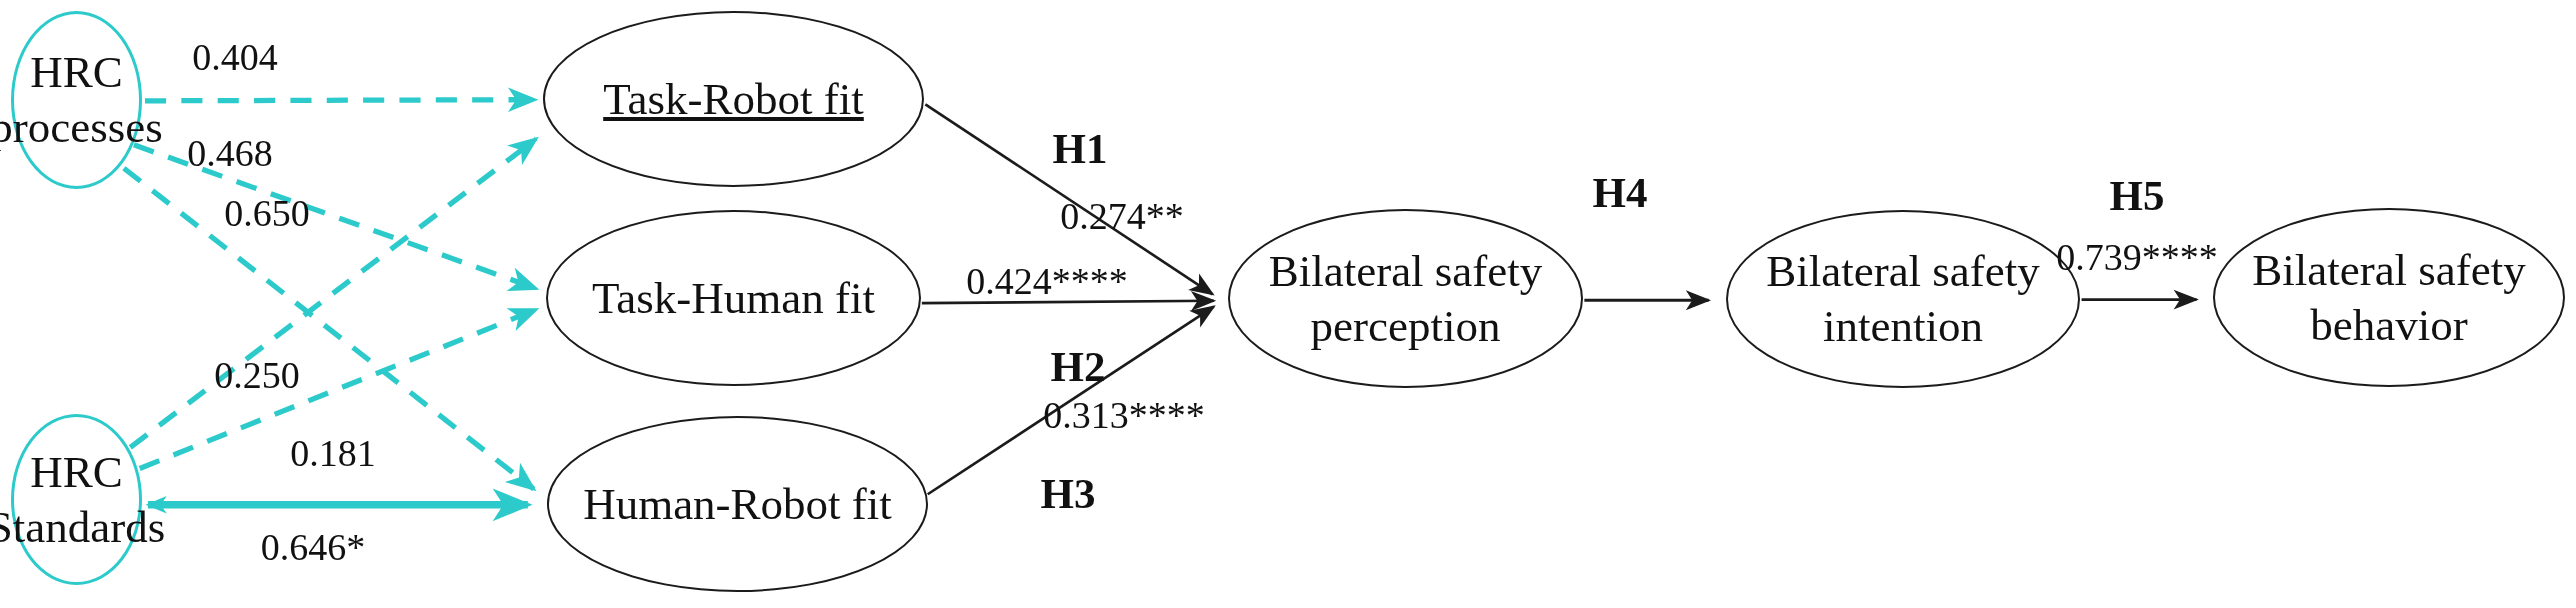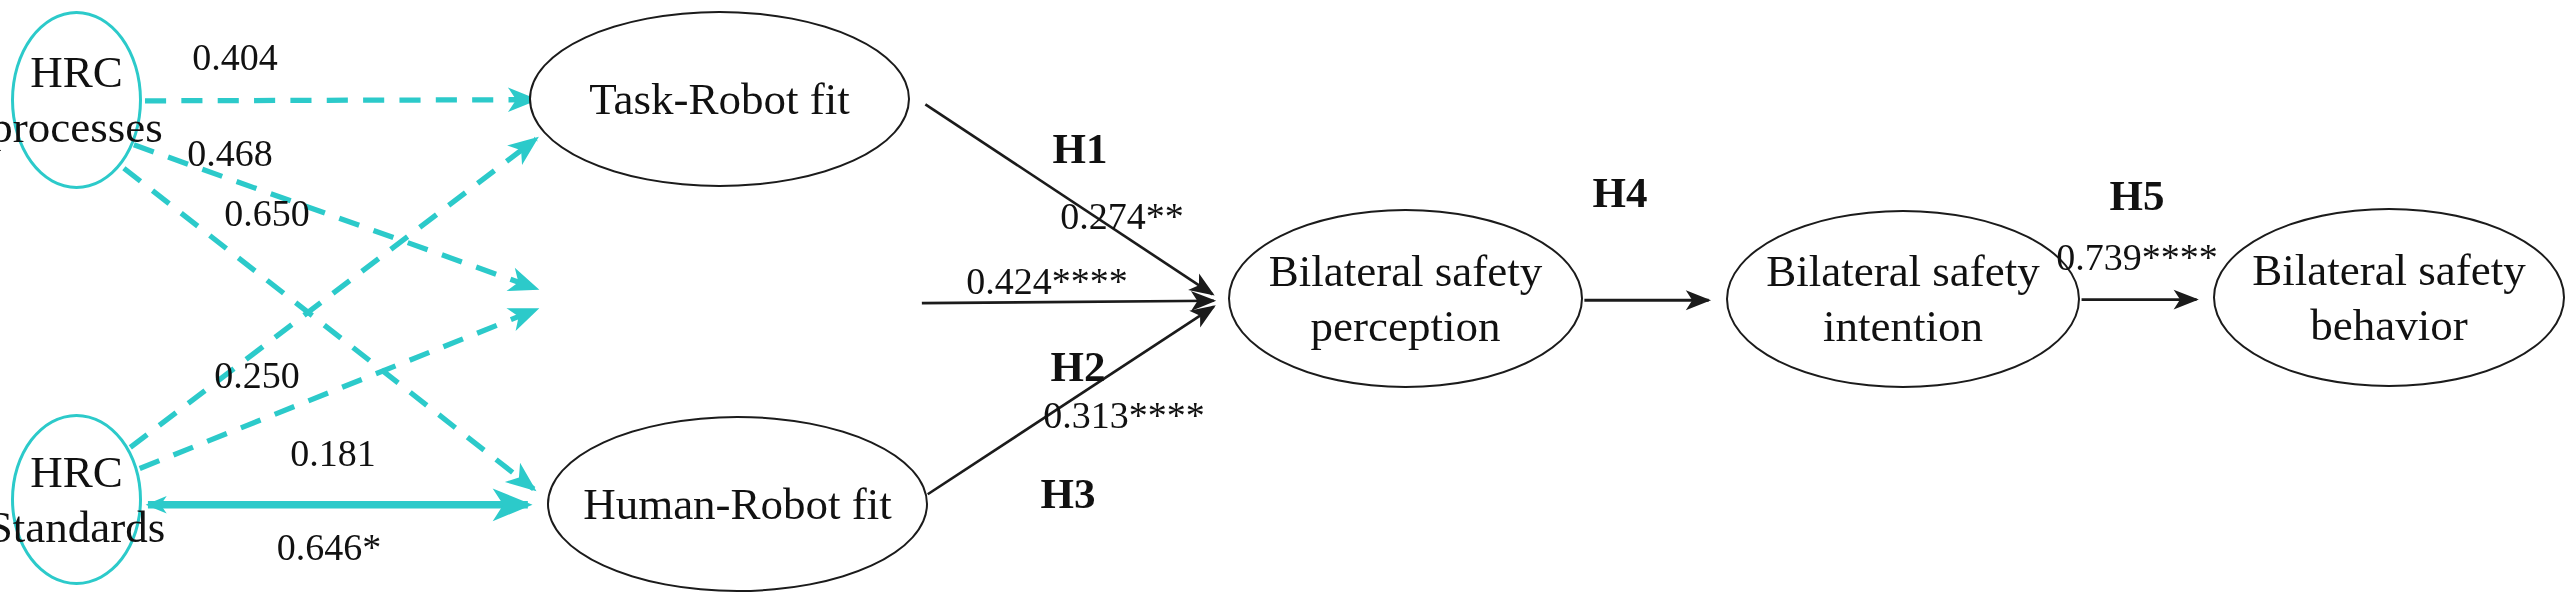--- a/index.html
+++ b/index.html
@@ -35,33 +35,33 @@
   .hyp-label{
     position:absolute;
     transform:translate(-50%,-50%);
     font-size:43px;
     font-weight:700;
     white-space:nowrap;
   }
   
   #n-processes{left:11px;top:11px;width:131px;height:178px;}
   #n-standards{left:11px;top:414px;width:131px;height:171px;}
-  #n-taskrobot{left:529px;top:11px;width:381px;height:176px;}
+  #n-taskrobot{left:543px;top:11px;width:381px;height:176px;text-decoration:underline;}
   #n-taskhuman{left:546px;top:210px;width:375px;height:176px;}
   #n-humanrobot{left:547px;top:416px;width:381px;height:176px;}
   #n-perception{left:1228px;top:209px;width:355px;height:179px;}
   #n-intention{left:1726px;top:210px;width:354px;height:178px;}
   #n-behavior{left:2213px;top:208px;width:352px;height:179px;}
   
   #l-0404{left:235px;top:57px;}
   #l-0468{left:230px;top:153px;}
   #l-0650{left:267px;top:213px;}
   #l-0250{left:257px;top:375px;}
   #l-0181{left:333px;top:453px;}
-  #l-0646{left:313px;top:547px;margin-left:16px;}
+  #l-0646{left:313px;top:547px;}
   #l-h1{left:1080px;top:148px;}
   #l-0274{left:1122px;top:216px;}
   #l-0424{left:1047px;top:281px;}
   #l-h2{left:1078px;top:366px;}
   #l-0313{left:1124px;top:415px;}
   #l-h3{left:1068px;top:493px;}
   #l-h4{left:1620px;top:192px;}
   #l-0635{left:1645px;top:259px;}
   #l-h5{left:2137px;top:195px;}
   #l-0739{left:2137px;top:257px;}
@@ -106,20 +106,23 @@
     <div>HRC</div>
     <div>processes</div>
   </div>
   <div class="node cyan" id="n-standards">
     <div>HRC</div>
     <div>Standards</div>
   </div>
   <div class="node dark" id="n-taskrobot">
     <div>Task-Robot fit</div>
   </div>
+  <div class="node dark" id="n-taskhuman">
+    <div>Task-Human fit</div>
+  </div>
   <div class="node dark" id="n-humanrobot">
     <div>Human-Robot fit</div>
   </div>
   <div class="node dark" id="n-perception">
     <div>Bilateral safety</div>
     <div>perception</div>
   </div>
   <div class="node dark" id="n-intention">
     <div>Bilateral safety</div>
     <div>intention</div>

